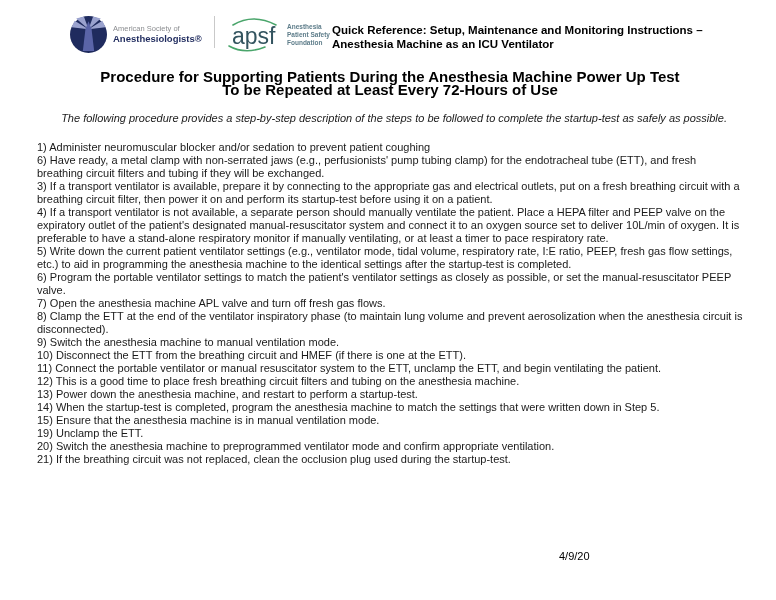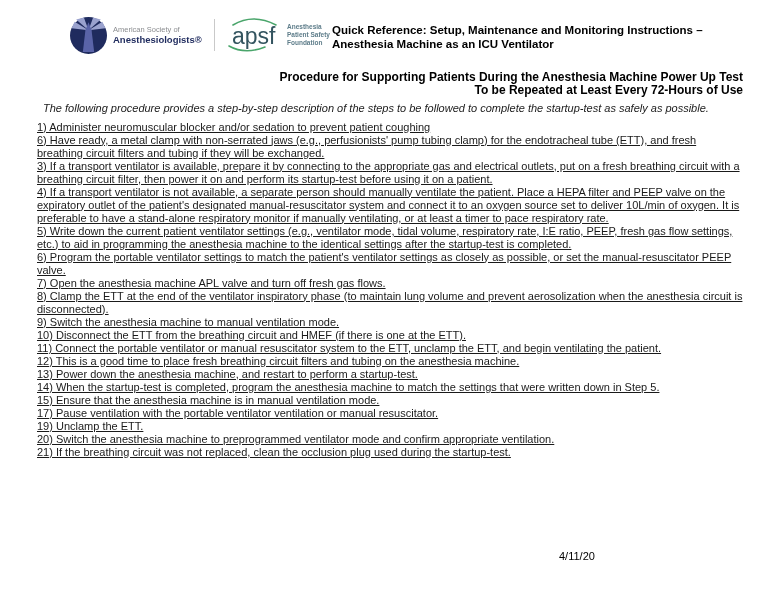--- a/index.html
+++ b/index.html
@@ -18,45 +18,45 @@
     position:relative;
     width:776px;height:600px;
     background:#ffffff;
     font-family:"Liberation Sans", sans-serif;
     color:var(--ink);
     overflow:hidden;
   }
   
   .logos{
     position:absolute;left:70px;top:16px;
-    display:flex;align-items:center;gap:12px;
+    display:flex;align-items:flex-start;gap:12px;
   }
   .asa-logo{display:flex;align-items:center;gap:6px;}
   .asa-text{display:flex;flex-direction:column;line-height:1.2;}
   .asa-text .l1{font-size:7.5px;color:var(--asa-gray);}
   .asa-text .l2{font-size:9.5px;font-weight:bold;color:var(--asa-navy);}
   .logo-divider{width:1px;height:32px;background:var(--divider);}
   .header-title{
     position:absolute;left:332px;top:23px;width:430px;
     font-weight:bold;font-size:11.5px;line-height:14px;color:#000;
   }
   
   .content{
     position:absolute;left:37px;top:71px;width:706px;
   }
   .proc-title{
-    margin:0;text-align:right;font-weight:bold;
-    font-size:12px;line-height:12.5px;color:#000;
+    margin:0;text-align:center;font-weight:bold;
+    font-size:15px;line-height:12.5px;color:#000;
   }
   .intro{
-    margin:6px;text-align:left;font-style:italic;
+    margin:16px;text-align:right;font-style:italic;
     font-size:11px;line-height:12.5px;
   }
   .steps p{
-    margin:0;font-size:11px;line-height:13px;text-decoration:underline;
+    margin:0;font-size:11px;line-height:13px;
   }
   
   .date{
     position:absolute;left:559px;top:550px;
     font-size:11px;color:#000;
   }
 </style>
 </head>
 <body>
 
@@ -131,26 +131,25 @@
 
         <p>12) This is a good time to place fresh breathing circuit filters and tubing on the anesthesia machine.</p>
 
         <p>13) Power down the anesthesia machine, and restart to perform a startup-test.</p>
 
         <p>14) When the startup-test is completed, program the anesthesia machine to match the settings that were written down in Step 5.</p>
 
         <p>15) Ensure that the anesthesia machine is in manual ventilation mode.</p>
 
 
-        <p>17) Pause ventilation with the portable ventilator ventilation or manual resuscitator.</p>
 
 
         <p>19) Unclamp the ETT.</p>
 
         <p>20) Switch the anesthesia machine to preprogrammed ventilator mode and confirm appropriate ventilation.</p>
 
         <p>21) If the breathing circuit was not replaced, clean the occlusion plug used during the startup-test.</p>
       </div>
   </main>
 
-  <span class="date">4/11/20</span>
+  <span class="date">4/9/20</span>
 
 </div>
 
 </body></html>

